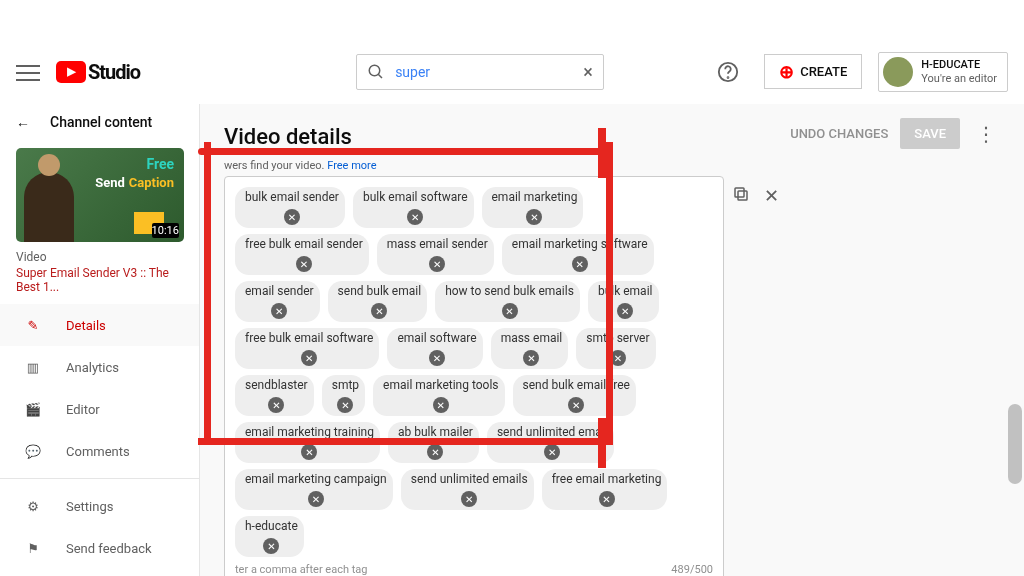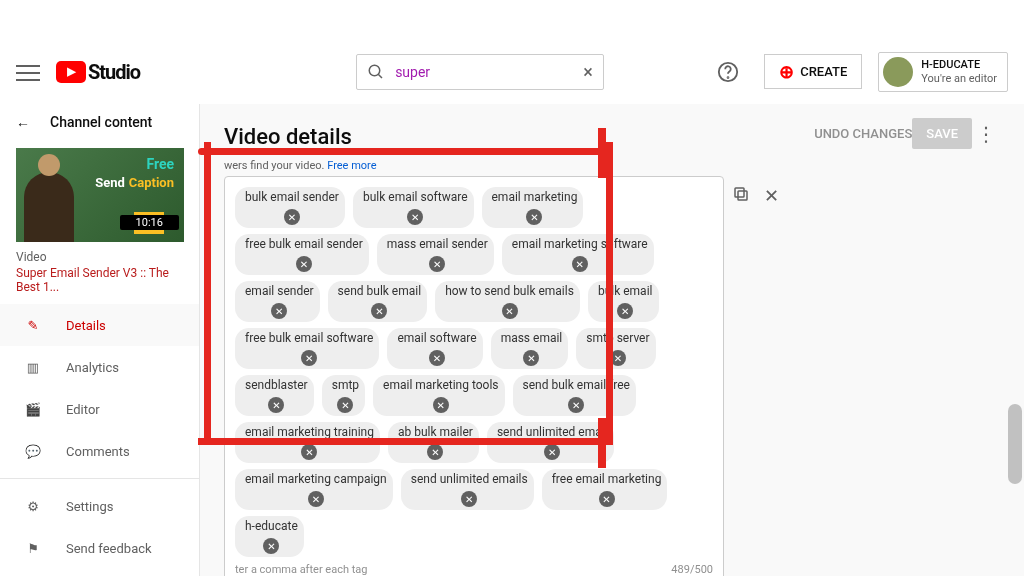--- a/index.html
+++ b/index.html
@@ -5,58 +5,58 @@
 * { margin:0; padding:0; box-sizing:border-box; font-family:Roboto,Arial,sans-serif; }
 body { background:#fff; color:#0d0d0d; width:1024px; height:576px; overflow:hidden; position:relative; }
 
 
 .hdr { height:64px; display:flex; align-items:center; padding:0 16px; gap:16px; border-bottom:1px solid #fff; margin-top:40px;}
 .hamb { width:24px; height:24px; cursor:pointer; }
 .hamb div{ height:2px; background:#606060; margin:5px 0; }
 .logo { display:flex; align-items:center; gap:2px; font-weight:700; font-size:20px; letter-spacing:-1px;}
 .logo .yt{ background:#f00; color:#fff; border-radius:5px; width:30px; height:22px; display:flex; align-items:center; justify-content:center; font-size:11px;}
 .srch { flex:1; max-width:400px; margin-left:200px; display:flex; align-items:center; border:1px solid #ccc; border-radius:2px; height:36px; padding:0 10px; gap:10px;}
-.srch input{ border:none; outline:none; flex:1; font-size:14px; color:#a21caf;}
+.srch input{ border:none; outline:none; flex:1; font-size:14px; color:#3b82f6;}
 .spacer{flex:1;}
 .hbtn{ width:40px; height:40px; border-radius:50%; display:flex; align-items:center; justify-content:center; cursor:pointer; color:#606060;}
 .create{ border:1px solid #ccc; padding:6px 14px; display:flex; align-items:center; gap:6px; font-size:13px; font-weight:500; cursor:pointer;}
 .create .plus{ color:#f00; font-size:18px; font-weight:700;}
 .acct{ display:flex; align-items:center; gap:8px; border:1px solid #ccc; padding:4px 10px 4px 4px; border-radius:2px;}
 .av{ width:30px; height:30px; border-radius:50%; background:#8a9a5b;}
 .acct-t{ font-size:11px; line-height:1.2;}
 .acct-t .n{ font-weight:500; color:#0d0d0d;}
 .acct-t .r{ color:#606060;}
 
 
 .wrap{ display:flex; height:calc(576px - 104px);}
 .side{ width:200px; border-right:1px solid #e5e5e5; overflow:hidden;}
 .back{ display:flex; align-items:center; gap:20px; padding:10px 16px; font-size:14px; font-weight:500; cursor:pointer;}
 .thumb{ margin:8px 16px; position:relative;}
-.thumb-img{ width:168px; height:94px; background:linear-gradient(135deg,#4a7a4a,#2d5a2d); position:relative; overflow:hidden; border-radius:0;padding-left:30px;}
+.thumb-img{ width:168px; height:94px; background:linear-gradient(135deg,#4a7a4a,#2d5a2d); position:relative; overflow:hidden; border-radius:5px;padding-left:30px;}
 .thumb-txt{ position:absolute; top:8px; right:10px; text-align:right; font-weight:700;}
 .thumb-txt .f{ color:#2dd4bf; font-size:14px;}
 .thumb-txt .e{ color:#fff; font-size:13px;}
 .thumb-txt .s{ color:#fbbf24; font-size:13px;}
 .person{ position:absolute; bottom:0; left:8px; width:50px; height:70px; background:#3a2a1a; border-radius:25px 25px 0 0;}
 .person::before{content:''; position:absolute; top:-18px; left:14px; width:22px; height:22px; background:#c19a6b; border-radius:50%;}
 .env{ position:absolute; bottom:8px; right:20px; width:30px; height:22px; background:#fbbf24; clip-path:polygon(0 0,100% 0,100% 100%,0 100%);}
-.dur{ position:absolute; bottom:12px; right:4px; background:#000; color:#fff; font-size:11px; padding:1px 16px; border-radius:2px;}
+.dur{ position:absolute; bottom:4px; right:4px; background:#000; color:#fff; font-size:11px; padding:1px 0; border-radius:2px;}
 .vmeta{ padding:0 16px 10px; font-size:12px;}
 .vmeta .vt{ color:#606060; margin-bottom:2px;}
 .vmeta .vn{ color:#b91c1c;}
 .nav-item{ display:flex; align-items:center; gap:22px; padding:10px 22px; font-size:13px; color:#606060; cursor:pointer;}
 .nav-item.act{ color:#c00; background:#f9f9f9;}
 .nav-item .ic{ width:22px; height:22px; display:flex; align-items:center; justify-content:center;}
 .side hr{ border:none; border-top:1px solid #e5e5e5; margin:6px 0;}
 
 
 .main{ flex:1; background:#f9f9f9; position:relative; overflow:hidden;}
 .mhdr{ display:flex; align-items:flex-end; justify-content:space-between; padding:14px 24px 10px;}
 .mhdr h1{ font-size:22px; font-weight:500;}
-.mact{ display:flex; align-items:center; gap:0;}
+.mact{ display:flex; align-items:center; gap:12px;}
 .mact .undo{ color:#909090; font-size:13px; font-weight:500; cursor:pointer;}
 .mact .save{ background:#ccc; color:#fff; padding:8px 14px; border-radius:2px; font-size:13px; font-weight:500; cursor:pointer;}
 .mact .more{ font-size:20px; color:#606060; cursor:pointer; padding:0 4px;}
 
 .body{ padding:0 24px; position:relative;}
 .hint{ font-size:11px; color:#606060; margin-bottom:4px;}
 .hint a{ color:#065fd4; text-decoration:none;}
 
 .tagbox{ background:#fff; border:1px solid #ccc; border-radius:4px; width:500px; position:relative;}
 .tagbox-top{ position:absolute; top:8px; right:-56px; display:flex; gap:14px; color:#606060;}

